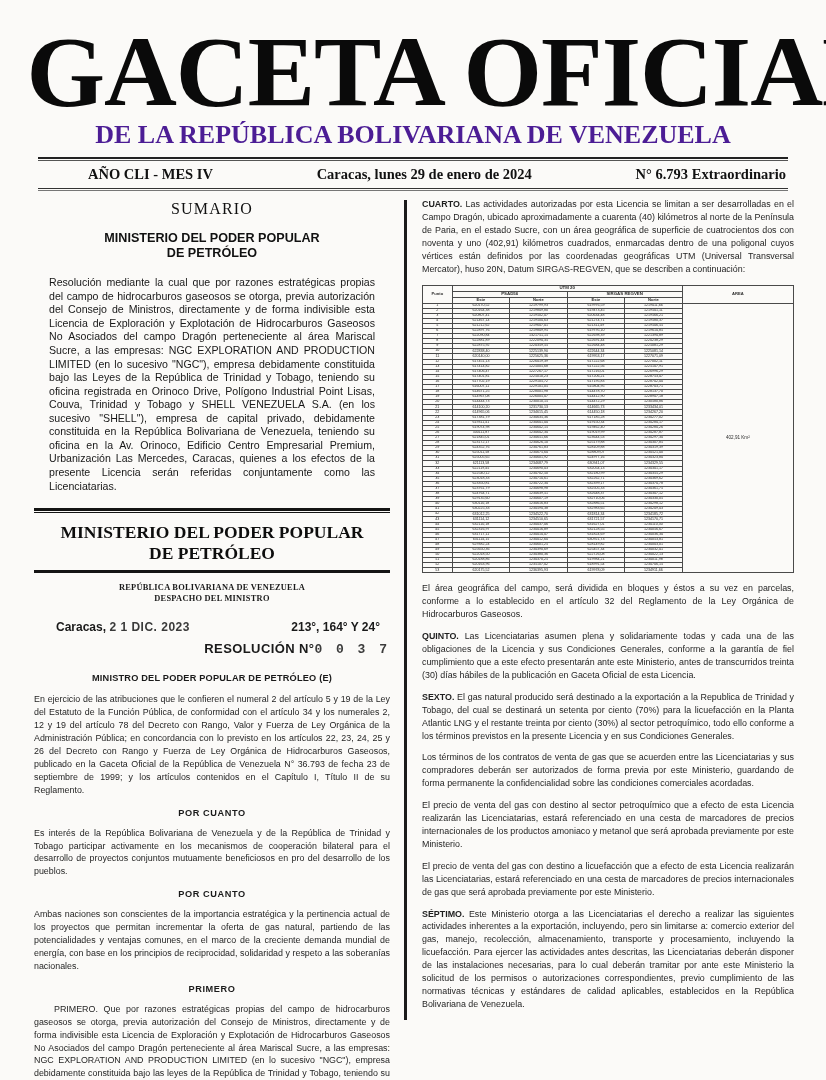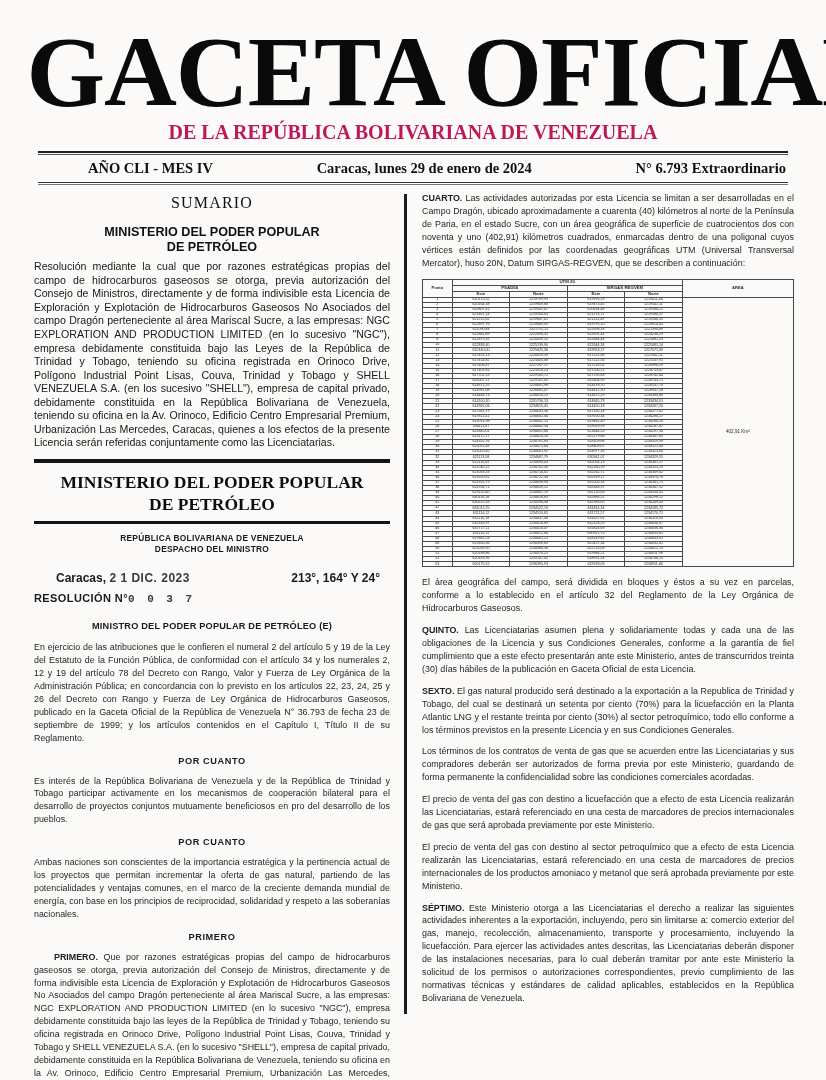--- a/index.html
+++ b/index.html
@@ -27,24 +27,24 @@
     letter-spacing: -1px;
     text-align: center;
     color: #0a0a0a;
     margin: 0;
     transform: scaleX(1.02);
     white-space: nowrap;
   }
   .gaceta-sub {
     font-family: "Liberation Serif", serif;
     font-weight: bold;
-    font-size: 20px;
+    font-size: 26px;
     line-height: 1.0;
     text-align: center;
-    color: #be185d;
+    color: #4c1d95;
     margin: 5px 0 0 0;
     white-space: nowrap;
   }
   .rule-double {
     margin: 9px 4px 0 4px;
     border-top: 2.5px solid #222;
     border-bottom: 1.2px solid #555;
     height: 4px;
   }
   .issue-line {
@@ -83,21 +83,21 @@
     margin: 2px 0 13px 0; color:#111;
   }
   .min-head {
     text-align:center; font-weight:bold; font-size:12.6px;
     font-family:"Liberation Sans", sans-serif; line-height:1.2;
     margin: 0 0 5px 0; color:#111;
   }
   .sum-body {
     font-family:"Liberation Sans", sans-serif;
     font-size:10.6px; line-height:1.28; text-align:justify;
-    color:#181818; margin:0;
+    color:#181818; margin:15px;
   }
 
   .rule-heavy {
     margin: 9px 0 0 0;
     border-top: 3px solid #141414;
     border-bottom: 1.5px solid #141414;
     height: 4.5px;
   }
   .rule-heavy2 {
     margin: 4px 0 9px 0;
@@ -105,53 +105,53 @@
     height: 0;
   }
   .ministerio-big {
     text-align:center; font-weight:bold;
     font-family:"Liberation Serif", serif;
     font-size:17.5px; line-height:1.22; color:#0d0d0d;
     margin: 9px 0 6px 0;
   }
   .rep-head {
     text-align:center; font-weight:bold;
-    font-family:Liberation Sans, sans-serif;
+    font-family:Liberation Serif, serif;
     font-size:8.4px; line-height:1.32; letter-spacing:0.25px;
     color:#1a1a1a; margin: 8px 0 0 0;
   }
   .date-row {
     display:flex; justify-content:space-between;
     font-family:"Liberation Sans", sans-serif;
     font-weight:bold; font-size:12px; color:#1a1a1a;
     margin: 16px 10px 0 22px;
   }
   .date-row .stamp { font-weight:bold; letter-spacing:0.5px; color:#3a3a3a; }
   .resolucion {
-    text-align:left; font-weight:bold;
-    font-family:"Liberation Sans", sans-serif;
-    font-size:11px; letter-spacing:0.4px; color:#1a1a1a;
+    text-align:right; font-weight:bold;
+    font-family:"Liberation Sans", sans-serif;
+    font-size:13px; letter-spacing:0.4px; color:#1a1a1a;
     margin: 7px 0 0 0;
   }
   .resolucion .num {
     font-family:"Liberation Mono", monospace;
     letter-spacing:3px; color:#3c3c3c;
   }
   .ministro-e {
     text-align:center; font-weight:bold;
     font-family:"Liberation Sans", sans-serif;
     font-size:9.2px; letter-spacing:0.2px; color:#1a1a1a;
     margin: 16px 0 10px 0;
   }
   .p-just {
     font-family:"Liberation Sans", sans-serif;
     font-size:8.9px; line-height:1.45; text-align:justify;
     color:#1f1f1f; margin: 0 0 9px 0;
   }
-  .p-just b { font-weight:bold;padding-left:20px; }
+  .p-just b { font-weight:normal;padding-left:20px; }
   .center-head {
     text-align:center; font-weight:bold;
     font-family:"Liberation Sans", sans-serif;
     font-size:9.2px; letter-spacing:0.6px; color:#1a1a1a;
     margin: 11px 0 9px 0;
   }
 
   
   .p-right {
     font-family:"Liberation Sans", sans-serif;
@@ -663,20 +663,20 @@
           </tbody>
       </table>
 
       <p class="p-right">El área geográfica del campo, será dividida en bloques y éstos a su vez en parcelas, conforme a lo establecido en el artículo 32 del Reglamento de la Ley Orgánica de Hidrocarburos Gaseosos.</p>
 
       <p class="p-right"><b>QUINTO.</b><span> Las Licenciatarias asumen plena y solidariamente todas y cada una de las obligaciones de la Licencia y sus Condiciones Generales, conforme a la garantía de fiel cumplimiento que a este efecto presentarán ante este Ministerio, antes de transcurridos treinta (30) días hábiles de la publicación en Gaceta Oficial de esta Licencia.</span></p>
 
       <p class="p-right"><b>SEXTO.</b><span> El gas natural producido será destinado a la exportación a la Republica de Trinidad y Tobago, del cual se destinará un setenta por ciento (70%) para la licuefacción en la Planta Atlantic LNG y el restante treinta por ciento (30%) al sector petroquímico, todo ello conforme a los términos previstos en la presente Licencia y en sus Condiciones Generales.</span></p>
 
       <p class="p-right">Los términos de los contratos de venta de gas que se acuerden entre las Licenciatarias y sus compradores deberán ser autorizados de forma previa por este Ministerio, guardando de forma permanente la confidencialidad sobre las condiciones comerciales acordadas.</p>
+      <p class="p-right">El precio de venta del gas con destino al sector petroquímico que a efecto de esta Licencia realizarán las Licenciatarias, estará referenciado en una cesta de marcadores de precios internacionales de los productos amoniaco y metanol que será aprobada previamente por este Ministerio.</p>
       <p class="p-right">El precio de venta del gas con destino a licuefacción que a efecto de esta Licencia realizarán las Licenciatarias, estará referenciado en una cesta de marcadores de precios internacionales de gas que será aprobada previamente por este Ministerio.</p>
-      <p class="p-right">El precio de venta del gas con destino al sector petroquímico que a efecto de esta Licencia realizarán las Licenciatarias, estará referenciado en una cesta de marcadores de precios internacionales de los productos amoniaco y metanol que será aprobada previamente por este Ministerio.</p>
 
       <p class="p-right"><b>SÉPTIMO.</b><span> Este Ministerio otorga a las Licenciatarias el derecho a realizar las siguientes actividades inherentes a la exportación, incluyendo, pero sin limitarse a: comercio exterior del gas, manejo, recolección, almacenamiento, transporte y procesamiento, incluyendo la licuefacción. Para ejercer las actividades antes descritas, las Licenciatarias deberán disponer de las instalaciones necesarias, para lo cual deberán tramitar por ante este Ministerio la solicitud de los permisos o autorizaciones correspondientes, previo cumplimiento de las normativas técnicas y estándares de calidad aplicables, establecidos en la República Bolivariana de Venezuela.</span></p>
 
     </div>
   </div>
 </div>
 
 </body></html>

